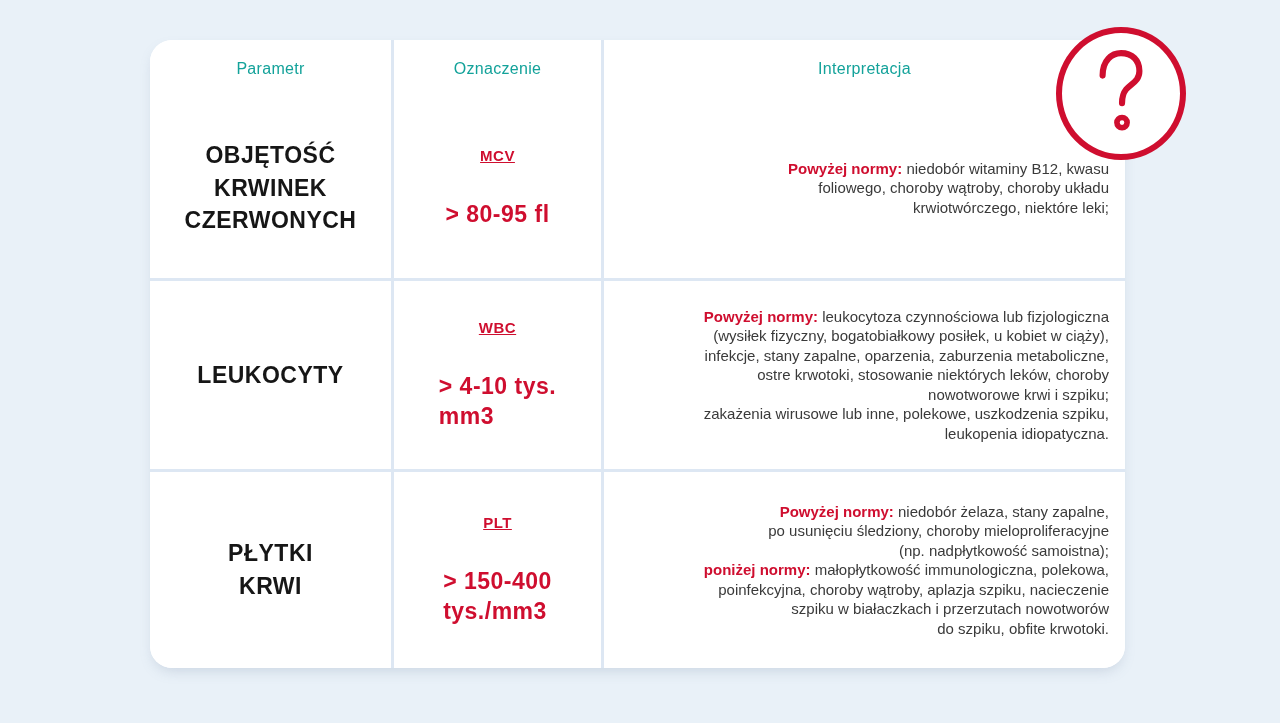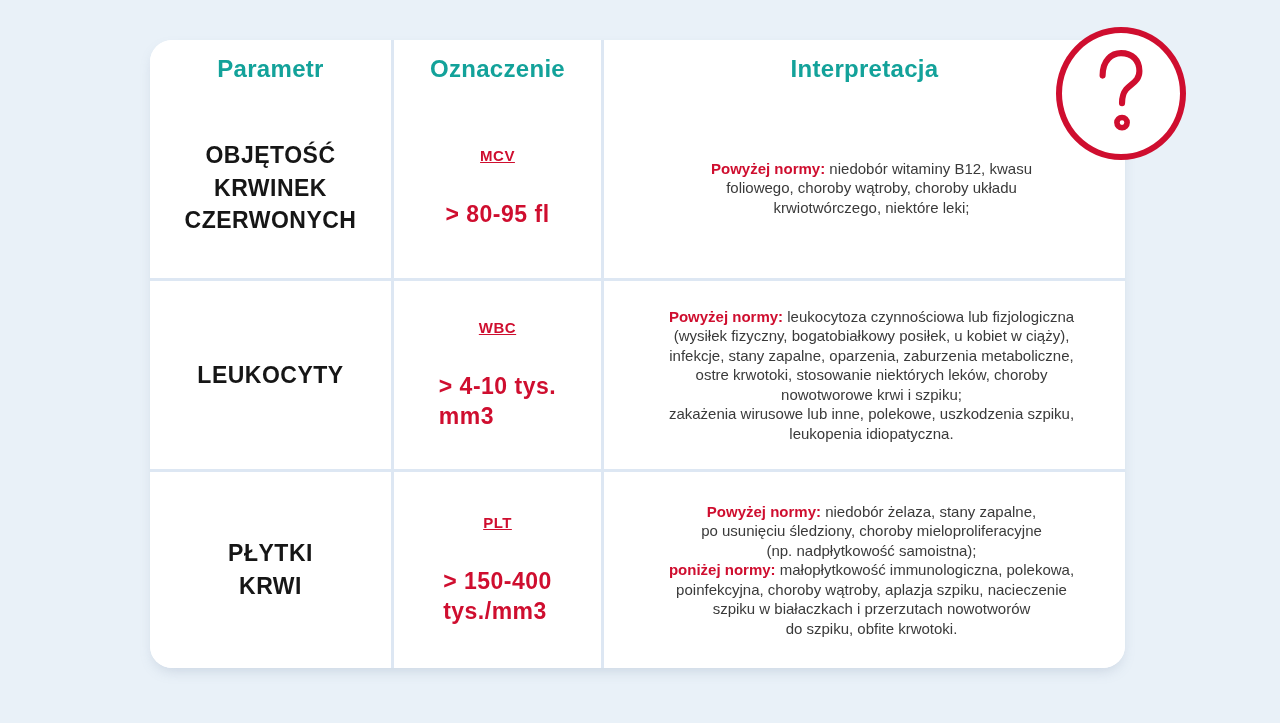--- a/index.html
+++ b/index.html
@@ -26,38 +26,38 @@
   }
   .tr{display:grid;grid-template-columns:244px 210px 1fr;}
   .tr + .tr{border-top:3px solid var(--grid);}
   .cell{background:#fff;display:flex;flex-direction:column;align-items:center;justify-content:center;}
   .cell:not(:last-child){border-right:3px solid var(--grid);}
   .tr.head{height:58px;}
   .tr.r0{min-height:180px;}
   .tr.r1{min-height:191px;}
   .tr.r2{min-height:199px;}
   .th{
-    font-size:24px;font-weight:bold;color:var(--teal);
+    font-size:16px;font-weight:normal;color:var(--teal);
     letter-spacing:.3px;
   }
   .param{
     font-size:23px;font-weight:bold;color:var(--dark);
     text-align:center;line-height:1.42;letter-spacing:.5px;
   }
   .symbol{
     font-size:15px;font-weight:bold;color:var(--red);
     letter-spacing:.5px;text-align:center;text-decoration:underline;
   }
   .range{
     font-size:23px;font-weight:bold;color:var(--red);
     letter-spacing:.5px;text-align:left;line-height:1.3;
     margin-top:36px;
   }
   .interp{
-    align-items:center;justify-content:center;
+    align-items:flex-end;justify-content:center;
     padding:14px 16px 14px 30px;
   }
   .interp .line{
     font-size:15px;line-height:19.5px;color:var(--body);
     white-space:nowrap;
   }
   .interp .rb{font-weight:bold;color:var(--red);}
   .help{
     position:absolute;left:1056px;top:27px;
     width:130px;height:133px;

